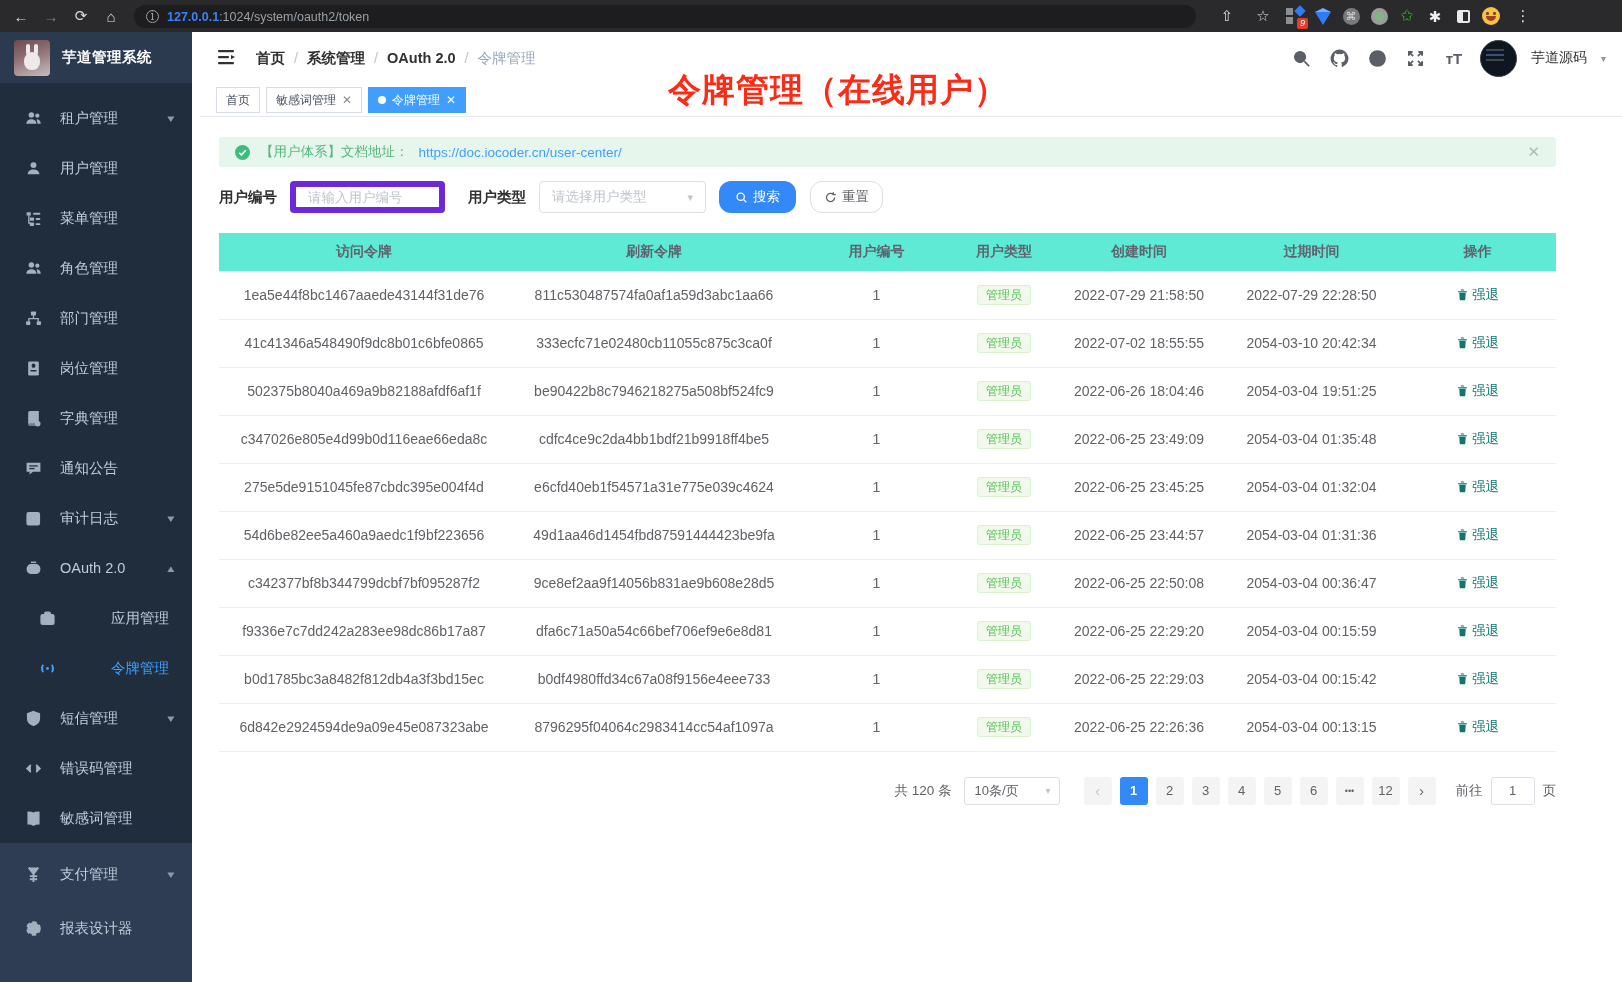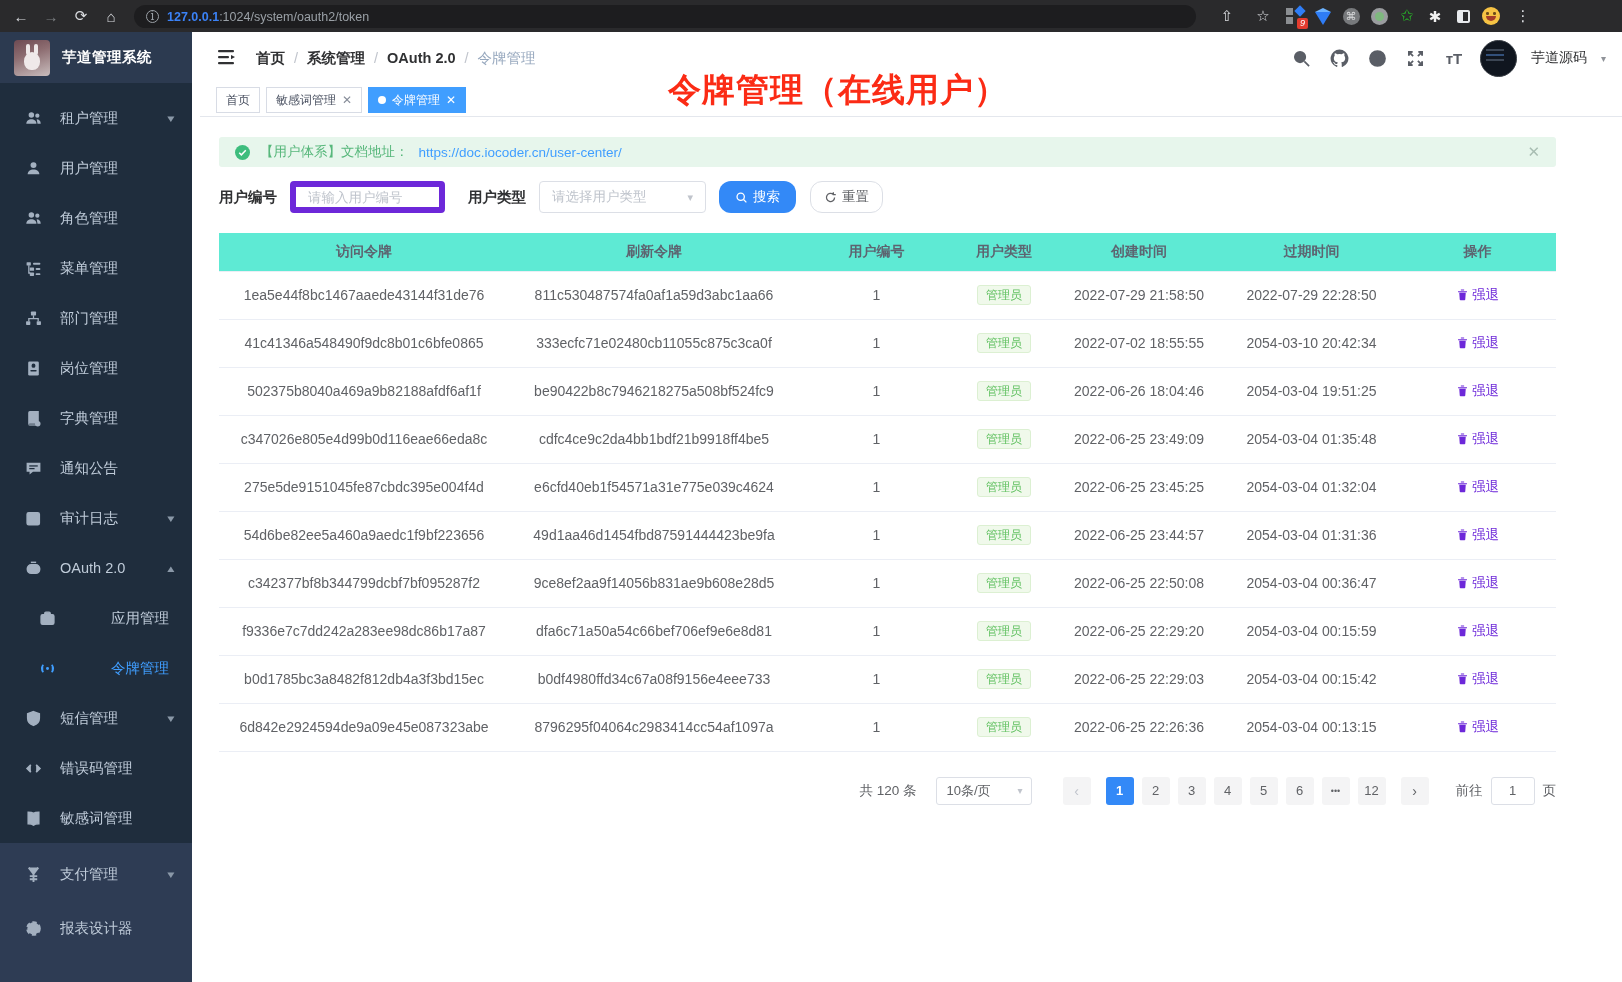--- a/index.html
+++ b/index.html
@@ -96,25 +96,25 @@
   .btn { height:32px; border-radius:12px; font-size:13.5px; display:inline-flex; align-items:center; justify-content:center; gap:5px; cursor:pointer; border:1px solid transparent; font-family:inherit; }
   .btn-primary { background:#3389f7; color:#fff; padding:0 15px; margin-left:0; }
   .btn-plain { background:#fff; border-color:#dcdfe6; color:#606266; padding:0 13px; margin-left:14px; }
   .btn svg { width:13px; height:13px; fill:none; stroke:currentColor; stroke-width:1.6; }
 
   
   table { border-collapse:collapse; table-layout:fixed; width:1337px; color:#606266; }
   thead th { background:#5eead4; height:38px; font-size:14px; color:#5d6470; font-weight:bold; text-align:center; border-bottom:1px solid #ebeef5; }
   tbody td { height:48px; text-align:center; font-size:14px; border-bottom:1px solid #ebeef5; color:#606266; }
   .tag-success { display:inline-block; background:#f0f9eb; border:1px solid #dcf0d2; color:#5fc05f; font-size:12px; padding:3px 8px; border-radius:3px; line-height:1; }
-  .link-danger { color:#6d28d9; font-size:13.5px; cursor:pointer; display:inline-flex; align-items:center; gap:3px; }
+  .link-danger { color:#0f766e; font-size:13.5px; cursor:pointer; display:inline-flex; align-items:center; gap:3px; }
   .link-danger svg { width:13px; height:13px; fill:currentColor; }
 
   
-  .pagination { display:flex; align-items:center; justify-content:flex-end; margin-top:25px; gap:15px; color:#606266; font-size:13.5px; }
+  .pagination { display:flex; align-items:center; justify-content:flex-end; margin-top:25px; gap:8px; color:#606266; font-size:13.5px; }
   .pg-total { margin-right:4px; }
   .pg-size { width:96px; height:28px; border:1px solid #dcdfe6; border-radius:3px; display:flex; align-items:center; justify-content:space-between; padding:0 8px 0 10px; font-size:13px; color:#606266; cursor:pointer; margin-right:16px; }
   .pg-size .sel-caret { color:#c0c4cc; font-size:10px; }
   .pg-btn { min-width:28px; height:28px; background:#f4f4f5; border-radius:3px; display:flex; align-items:center; justify-content:center; font-size:13px; color:#606266; cursor:pointer; padding:0 4px; }
   .pg-btn.arrow { color:#c0c4cc; font-size:14px; }
   .pg-btn.active { background:#3389f7; color:#fff; font-weight:bold; }
   .pg-goto { display:flex; align-items:center; gap:8px; margin-left:12px; }
   .pg-input { width:44px; height:28px; border:1px solid #dcdfe6; border-radius:3px; text-align:center; font-size:13px; color:#606266; font-family:inherit; }
 
   
@@ -191,41 +191,41 @@
             <svg viewBox="0 0 16 16">
               <circle cx="8" cy="4.8" r="2.8"></circle>
               <path d="M2.5 13.5c0-3 2.4-4.6 5.5-4.6s5.5 1.6 5.5 4.6z"></path>
             </svg>
           </span>
           <span>用户管理</span>
         </div>
         <div class="menu-item">
           <span class="m-ico">
             <svg viewBox="0 0 16 16">
-              <circle cx="6" cy="4.8" r="2.6"></circle>
-              <path d="M1.2 13c0-2.7 2.1-4.3 4.8-4.3S10.8 10.3 10.8 13z"></path>
-              <circle cx="11.6" cy="5.4" r="2"></circle>
-              <path d="M11 8.8c2.2.1 3.8 1.6 3.8 4.2h-3z"></path>
-            </svg>
-          </span>
-          <span>角色管理</span>
-        </div>
-        <div class="menu-item">
-          <span class="m-ico">
-            <svg viewBox="0 0 16 16">
               <rect x="1.5" y="2" width="4" height="3.2" rx=".6"></rect>
               <rect x="7.5" y="2.6" width="7" height="1.8" rx=".9"></rect>
               <rect x="4.5" y="7" width="4" height="3.2" rx=".6"></rect>
               <rect x="10" y="7.6" width="4.5" height="1.8" rx=".9"></rect>
               <rect x="4.5" y="11.8" width="4" height="3.2" rx=".6"></rect>
               <rect x="10" y="12.4" width="4.5" height="1.8" rx=".9"></rect>
               <path d="M3 5v8h2v-1.5H4.2V5z"></path>
             </svg>
           </span>
           <span>菜单管理</span>
+        </div>
+        <div class="menu-item">
+          <span class="m-ico">
+            <svg viewBox="0 0 16 16">
+              <circle cx="6" cy="4.8" r="2.6"></circle>
+              <path d="M1.2 13c0-2.7 2.1-4.3 4.8-4.3S10.8 10.3 10.8 13z"></path>
+              <circle cx="11.6" cy="5.4" r="2"></circle>
+              <path d="M11 8.8c2.2.1 3.8 1.6 3.8 4.2h-3z"></path>
+            </svg>
+          </span>
+          <span>角色管理</span>
         </div>
         <div class="menu-item">
           <span class="m-ico">
             <svg viewBox="0 0 16 16">
               <rect x="5.6" y="1.5" width="4.8" height="3.6" rx=".6"></rect>
               <rect x="1" y="10.5" width="4" height="3.6" rx=".6"></rect>
               <rect x="11" y="10.5" width="4" height="3.6" rx=".6"></rect>
               <path d="M7.4 5h1.2v2.5H13v3h-1.2V8.7H4.2v1.8H3v-3h4.4z"></path>
             </svg>
           </span>

